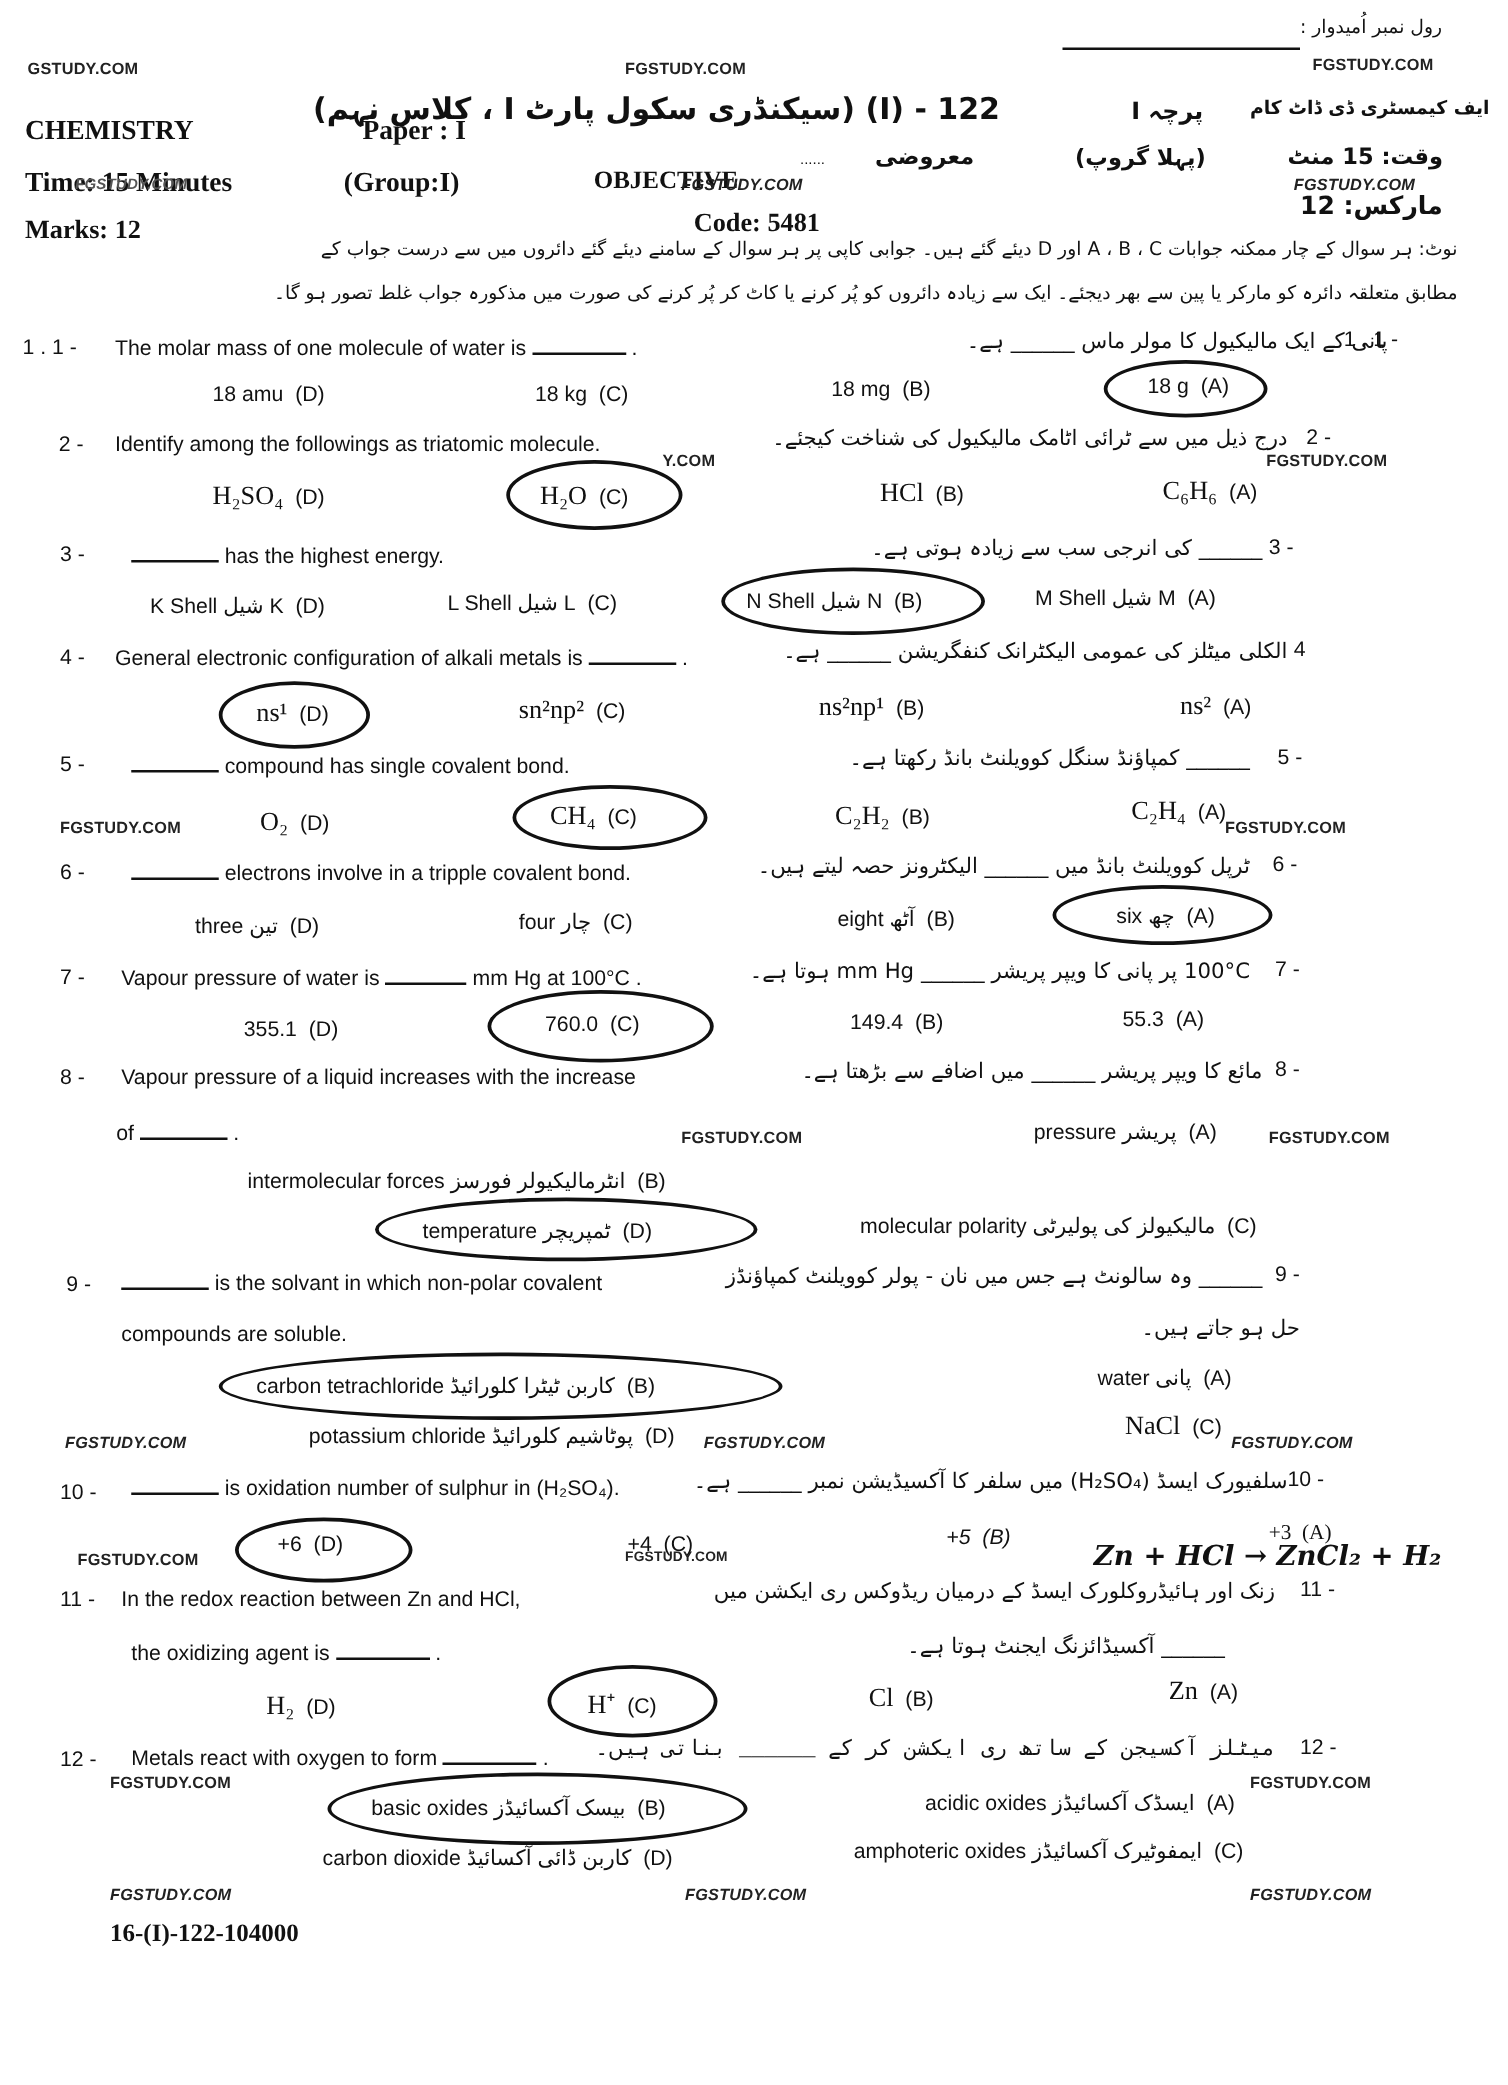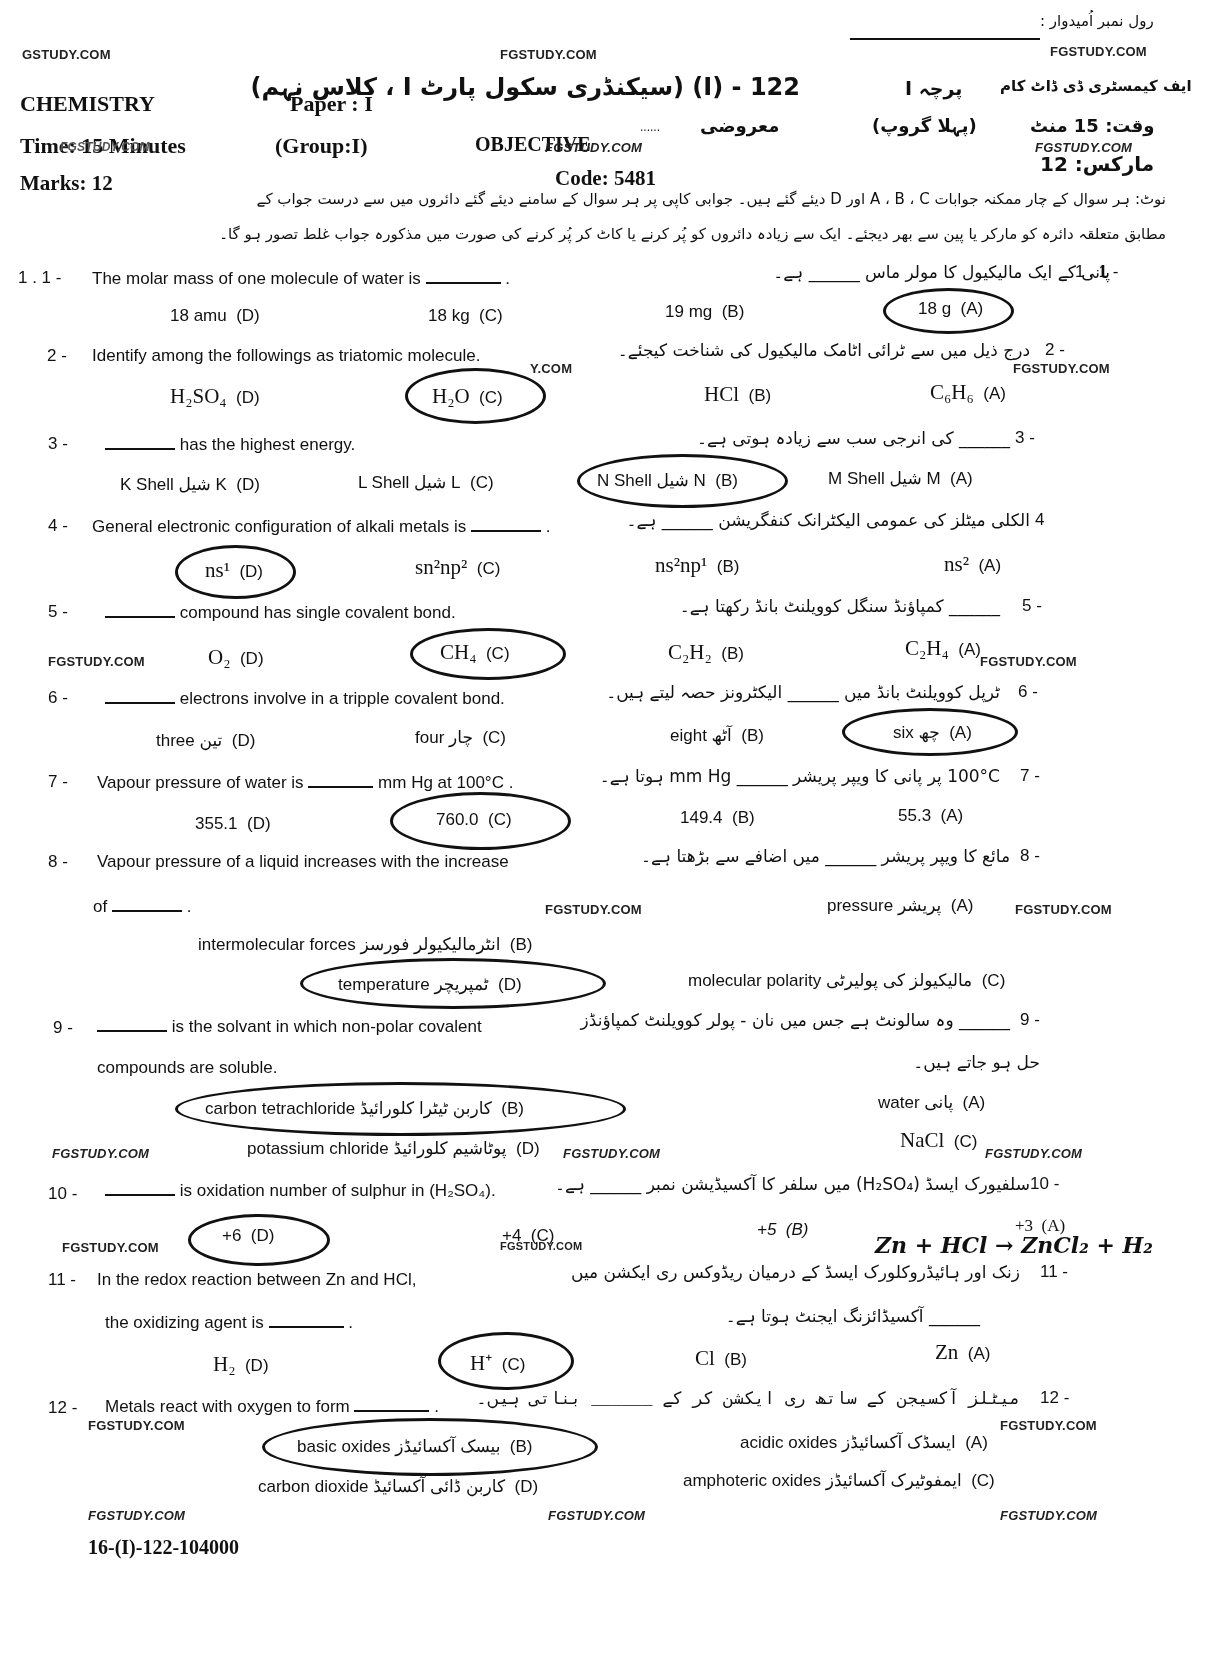--- a/index.html
+++ b/index.html
@@ -32,40 +32,40 @@
 <div class="abs urdu bold" style="left:400px;top:73px;font-size:24px;direction:rtl;width:400px;text-align:center;">122 - (I) (سیکنڈری سکول پارٹ I ، کلاس نہم)</div>
 <div class="abs urdu bold" style="left:905px;top:77px;font-size:19px;">پرچہ I</div>
 <div class="abs urdu bold" style="left:1000px;top:77px;font-size:15px;">ایف کیمسٹری ڈی ڈاٹ کام</div>
 
 <div class="abs serif bold" style="left:20px;top:117px;font-size:22px;">Time: 15 Minutes</div>
 <div class="abs wm it faint" style="left:60px;top:140px;font-size:12px;color:#555;">FGSTUDY.COM</div>
 <div class="abs serif bold" style="left:275px;top:117px;font-size:22px;">(Group:I)</div>
 <div class="abs serif bold" style="left:475px;top:117px;font-size:20px;">OBJECTIVE</div>
 <div class="abs" style="left:640px;top:120px;font-size:12px;">......</div>
 <div class="abs urdu bold" style="left:700px;top:115px;font-size:18px;">معروضی</div>
-<div class="abs urdu bold" style="left:860px;top:115px;font-size:18px;margin-left:12px;">(پہلا گروپ)</div>
+<div class="abs urdu bold" style="left:860px;top:115px;font-size:18px;">(پہلا گروپ)</div>
 <div class="abs urdu bold" style="left:1030px;top:115px;font-size:18px;">وقت: 15 منٹ</div>
 
 <div class="abs wm it" style="left:545px;top:140px;">FGSTUDY.COM</div>
 <div class="abs wm it" style="left:1035px;top:140px;">FGSTUDY.COM</div>
 
 <div class="abs serif bold" style="left:20px;top:155px;font-size:21px;">Marks: 12</div>
 <div class="abs serif bold" style="left:555px;top:150px;font-size:21px;">Code: 5481</div>
 <div class="abs urdu bold" style="left:1040px;top:152px;font-size:20px;">مارکس: 12</div>
 
 <div class="abs urdu" style="right:40px;top:190px;font-size:15px;width:1140px;text-align:right;">نوٹ: ہر سوال کے چار ممکنہ جوابات A ، B ، C اور D دیئے گئے ہیں۔ جوابی کاپی پر ہر سوال کے سامنے دیئے گئے دائروں میں سے درست جواب کے</div>
 <div class="abs urdu" style="right:40px;top:225px;font-size:15px;width:1140px;text-align:right;">مطابق متعلقہ دائرہ کو مارکر یا پین سے بھر دیجئے۔ ایک سے زیادہ دائروں کو پُر کرنے یا کاٹ کر پُر کرنے کی صورت میں مذکورہ جواب غلط تصور ہو گا۔</div>
 
 <div class="abs q" style="left:18px;top:268px;">1 . 1 -</div>
 <div class="abs q" style="left:92px;top:268px;"><span>The molar mass of one molecule of water is</span> <span class="blank" style="width:75px;"></span> .</div>
 <div class="abs urdu q" style="left:690px;top:262px;width:420px;text-align:right;">پانی کے ایک مالیکیول کا مولر ماس ______ ہے۔</div>
 <div class="abs q" style="left:1075px;top:262px;">1 . 1 -</div>
 <div class="abs opt" style="left:170px;top:306px;"><span>18 amu</span>&nbsp; <span>(D)</span></div>
 <div class="abs opt" style="left:428px;top:306px;"><span>18 kg</span>&nbsp; <span>(C)</span></div>
-<div class="abs opt" style="left:665px;top:302px;"><span>19 mg</span>&nbsp; <span>(B)</span></div>
+<div class="abs opt" style="left:665px;top:302px;"><span>18 mg</span>&nbsp; <span>(B)</span></div>
 <div class="abs opt" style="left:918px;top:299px;"><span>18 g</span>&nbsp; <span>(A)</span></div>
 <div class="circle" style="left:883px;top:288px;width:125px;height:40px;"></div>
 
 <div class="abs q" style="left:47px;top:346px;">2 -</div>
 <div class="abs q" style="left:92px;top:346px;">Identify among the followings as triatomic molecule.</div>
 <div class="abs wm" style="left:530px;top:361px;">Y.COM</div>
 <div class="abs urdu q" style="left:650px;top:340px;width:380px;text-align:right;">درج ذیل میں سے ٹرائی اٹامک مالیکیول کی شناخت کیجئے۔</div>
 <div class="abs q" style="left:1045px;top:340px;">2 -</div>
 <div class="abs wm" style="left:1013px;top:361px;">FGSTUDY.COM</div>
 <div class="abs opt" style="left:170px;top:384px;"><span class="chem">H₂SO₄</span>&nbsp; <span>(D)</span></div>

